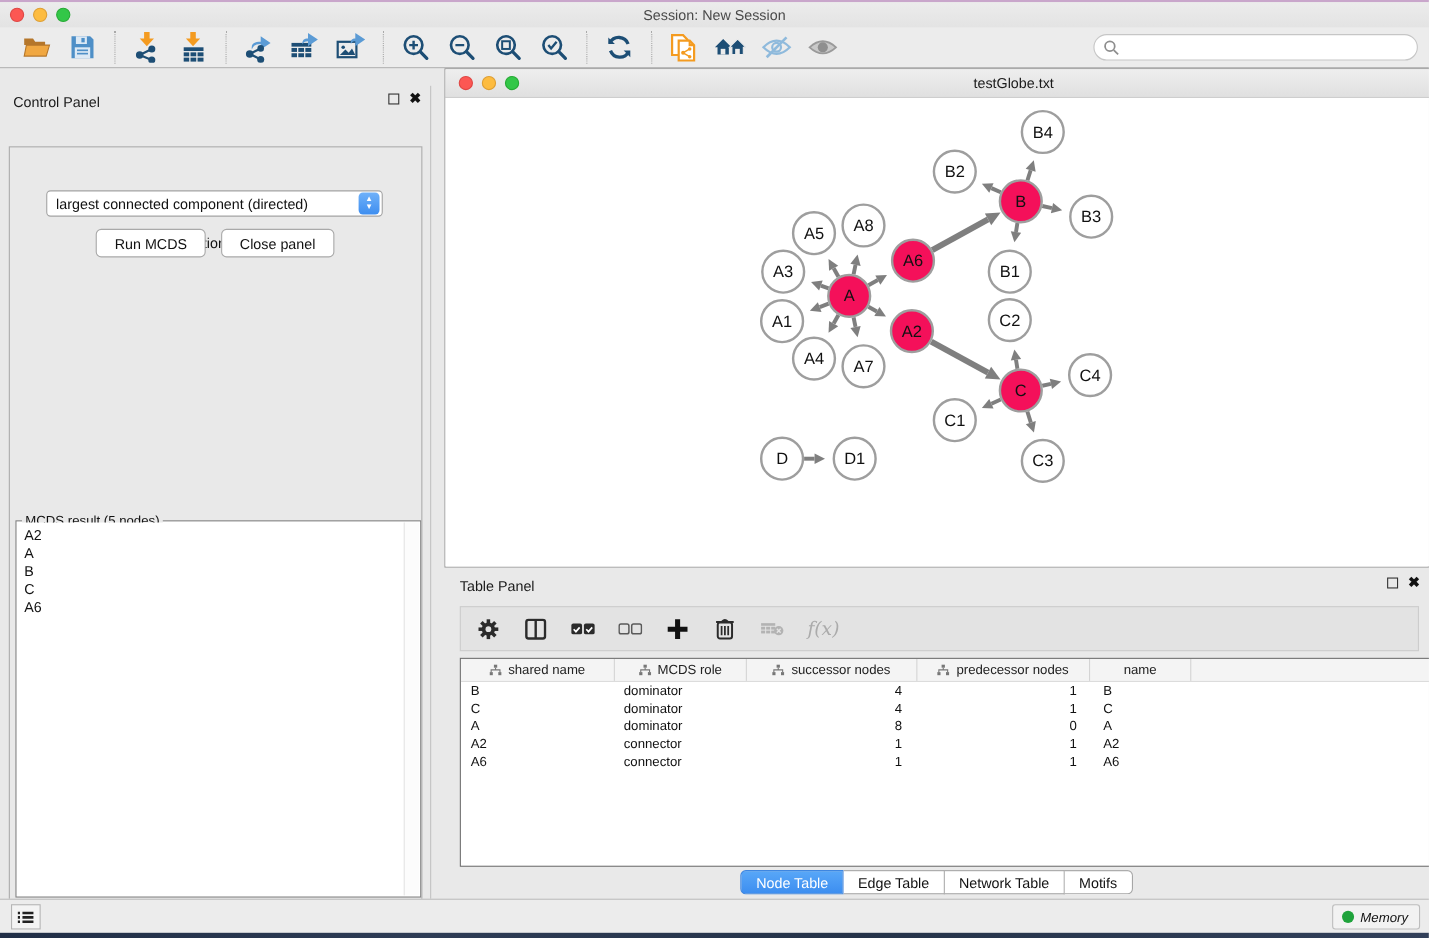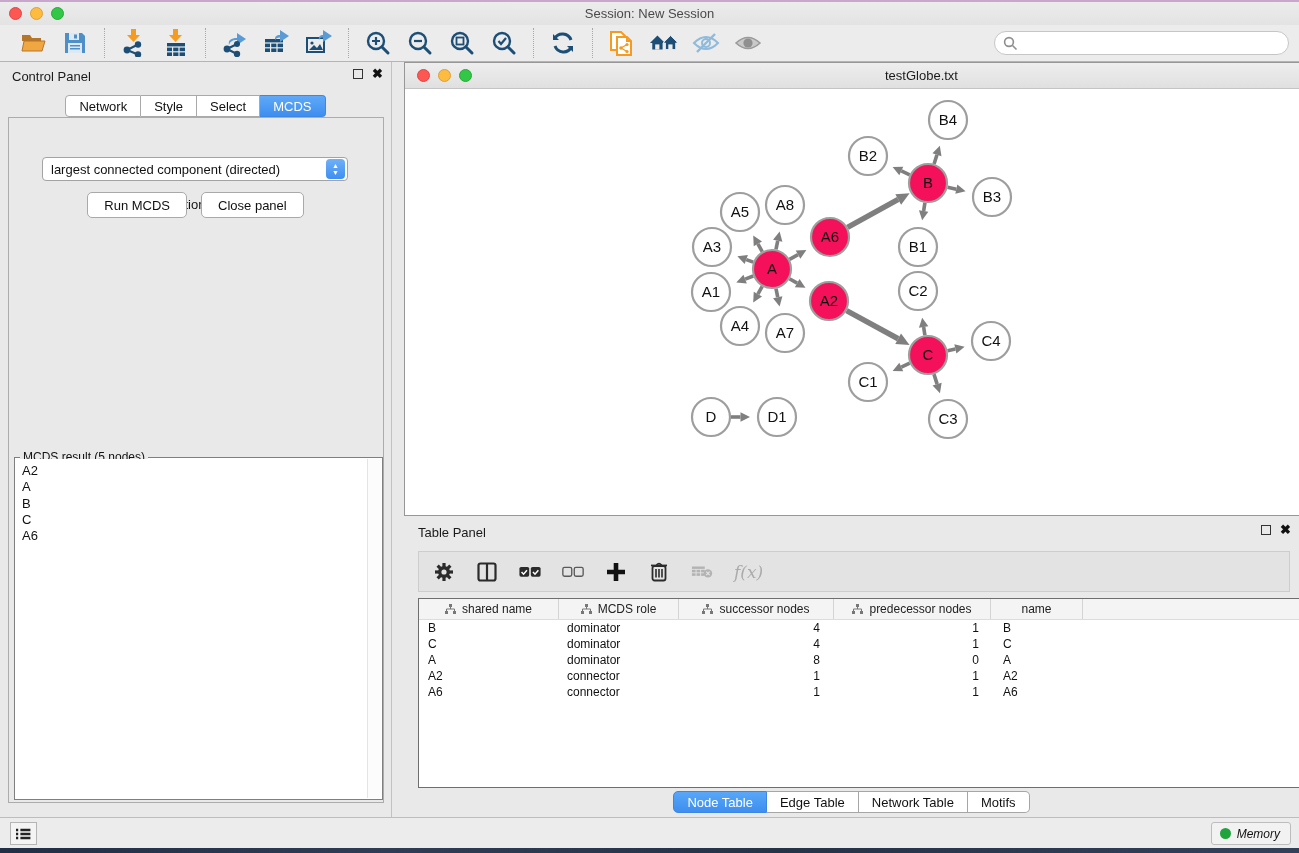--- a/index.html
+++ b/index.html
@@ -17,21 +17,21 @@
   .light.green { background:#33C748; border:1px solid #27AA35; }
   #window-title { position:absolute; left:0; right:0; text-align:center; font-size:13px; color:#4a4a4a; }
 
   #main-toolbar { left:0; top:25px; width:1299px; height:37px; background:#ECECEC; border-bottom:1px solid #B4B4B4; display:flex; align-items:center; padding-left:12px; }
   .tb-icon { width:30px; height:28px; display:flex; align-items:center; justify-content:center; margin:0 6px; }
   .tb-sep { width:1px; height:30px; border-left:1px dotted #A9A9A9; margin:0 8px; }
   #search-box { position:absolute; right:10px; top:6px; width:295px; height:24px; background:#fff; border:1px solid #C6C6C6; border-radius:12px; display:flex; align-items:center; padding-left:8px; }
   #search-input { border:none; outline:none; background:transparent; font-size:13px; width:250px; margin-left:5px; }
 
   
-  #control-panel { left:0; top:62px; width:392px; height:755px; background:#E9E9E9; border-right:1px solid #C2C2C2; }
+  #control-panel { left:0; top:78px; width:392px; height:755px; background:#E9E9E9; border-right:1px solid #C2C2C2; }
   #cp-header { position:absolute; left:0; top:0; width:100%; height:28px; display:flex; align-items:center; }
   #cp-title { margin-left:12px; font-size:13px; color:#1a1a1a; }
   .panel-btns { position:absolute; right:8px; top:7px; display:flex; gap:9px; align-items:center; }
   .float-glyph { width:10px; height:10px; border:1.5px solid #333; display:inline-block; }
   .close-glyph { font-size:13px; font-weight:bold; color:#111; line-height:10px; }
   #cp-tabs { position:absolute; left:0; top:33px; width:100%; display:flex; justify-content:center; }
   .cp-tab { height:22px; padding:0 13px; background:#fff; border:1px solid #A9A9A9; border-left:none; font-size:13px; color:#111; display:flex; align-items:center; }
   .cp-tab:first-child { border-left:1px solid #A9A9A9; border-radius:4px 0 0 4px; }
   .cp-tab:last-child { border-radius:0 4px 4px 0; }
   .cp-tab.active { background:linear-gradient(#5FA9F8,#3E8EF0); border-color:#3E86E0; color:#fff; }
@@ -254,26 +254,20 @@
   </div>
 </div>
 
 <div class="abs" id="control-panel">
   <div id="cp-header">
     <span id="cp-title">Control Panel</span>
     <span class="panel-btns">
       <span class="float-glyph"></span>
       <span class="close-glyph">✖</span>
     </span>
-  </div>
-  <div id="cp-tabs">
-    <span class="cp-tab">Network</span>
-    <span class="cp-tab">Style</span>
-    <span class="cp-tab">Select</span>
-    <span class="cp-tab active">MCDS</span>
   </div>
   <div id="cp-content"></div>
   <div class="abs" id="opt-label" style="left:8px; width:376px; top:135px;">Optimization criterion:</div>
   <div class="abs" id="criterion-select" style="left:42px; top:95px;">
     <span id="criterion-value">largest connected component (directed)</span>
     <span id="select-stepper">
         <span>▲</span>
         <span>▼</span>
       </span>
   </div>

